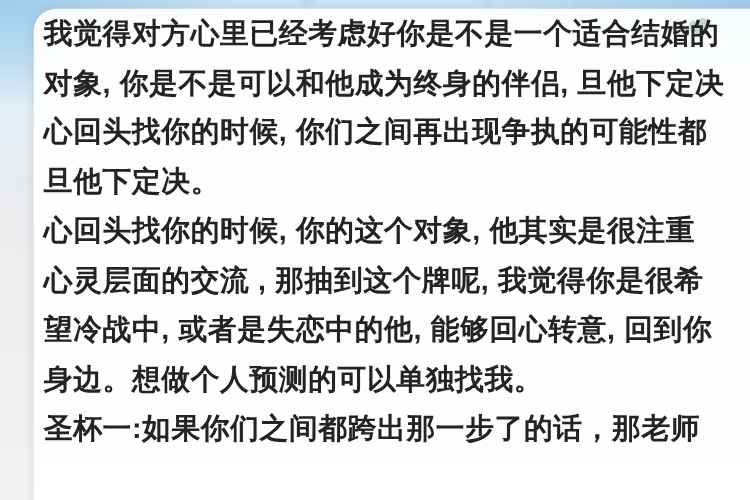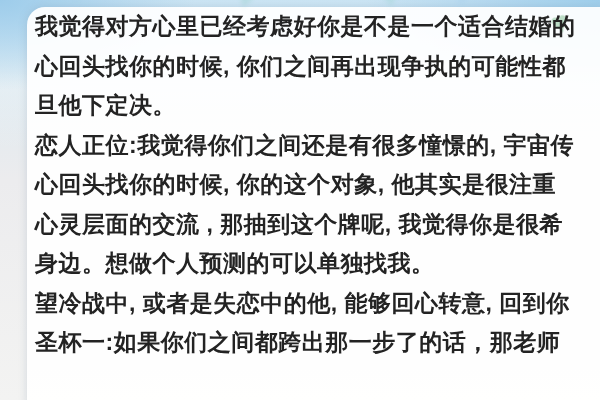--- a/index.html
+++ b/index.html
@@ -105,23 +105,23 @@
   <div class="card"></div>
 
   <span class="heart heart-blue-2">♥</span>
   <span class="heart heart-teal-1">♥</span>
   <span class="heart heart-teal-2">♥</span>
   <span class="heart heart-blue-1">♥</span>
   <span class="heart heart-green">♥</span>
 
   <div class="reading-text">
     <div class="text-line">我觉得对方心里已经考虑好你是不是一个适合结婚的</div>
+    <div class="text-line">对象, 你是不是可以和他成为终身的伴侣, 旦他下定决</div>
     <div class="text-line">心回头找你的时候, 你们之间再出现争执的可能性都</div>
     <div class="text-line">旦他下定决。</div>
-    <div class="text-line">恋人正位:我觉得你们之间还是有很多憧憬的, 宇宙传</div>
     <div class="text-line">心回头找你的时候, 你的这个对象, 他其实是很注重</div>
     <div class="text-line">心灵层面的交流 , 那抽到这个牌呢, 我觉得你是很希</div>
+    <div class="text-line">望冷战中, 或者是失恋中的他, 能够回心转意, 回到你</div>
     <div class="text-line">身边。想做个人预测的可以单独找我。</div>
-    <div class="text-line">望冷战中, 或者是失恋中的他, 能够回心转意, 回到你</div>
     <div class="text-line">圣杯一:如果你们之间都跨出那一步了的话，那老师</div>
   </div>
 
 </div>
 
 </body></html>

